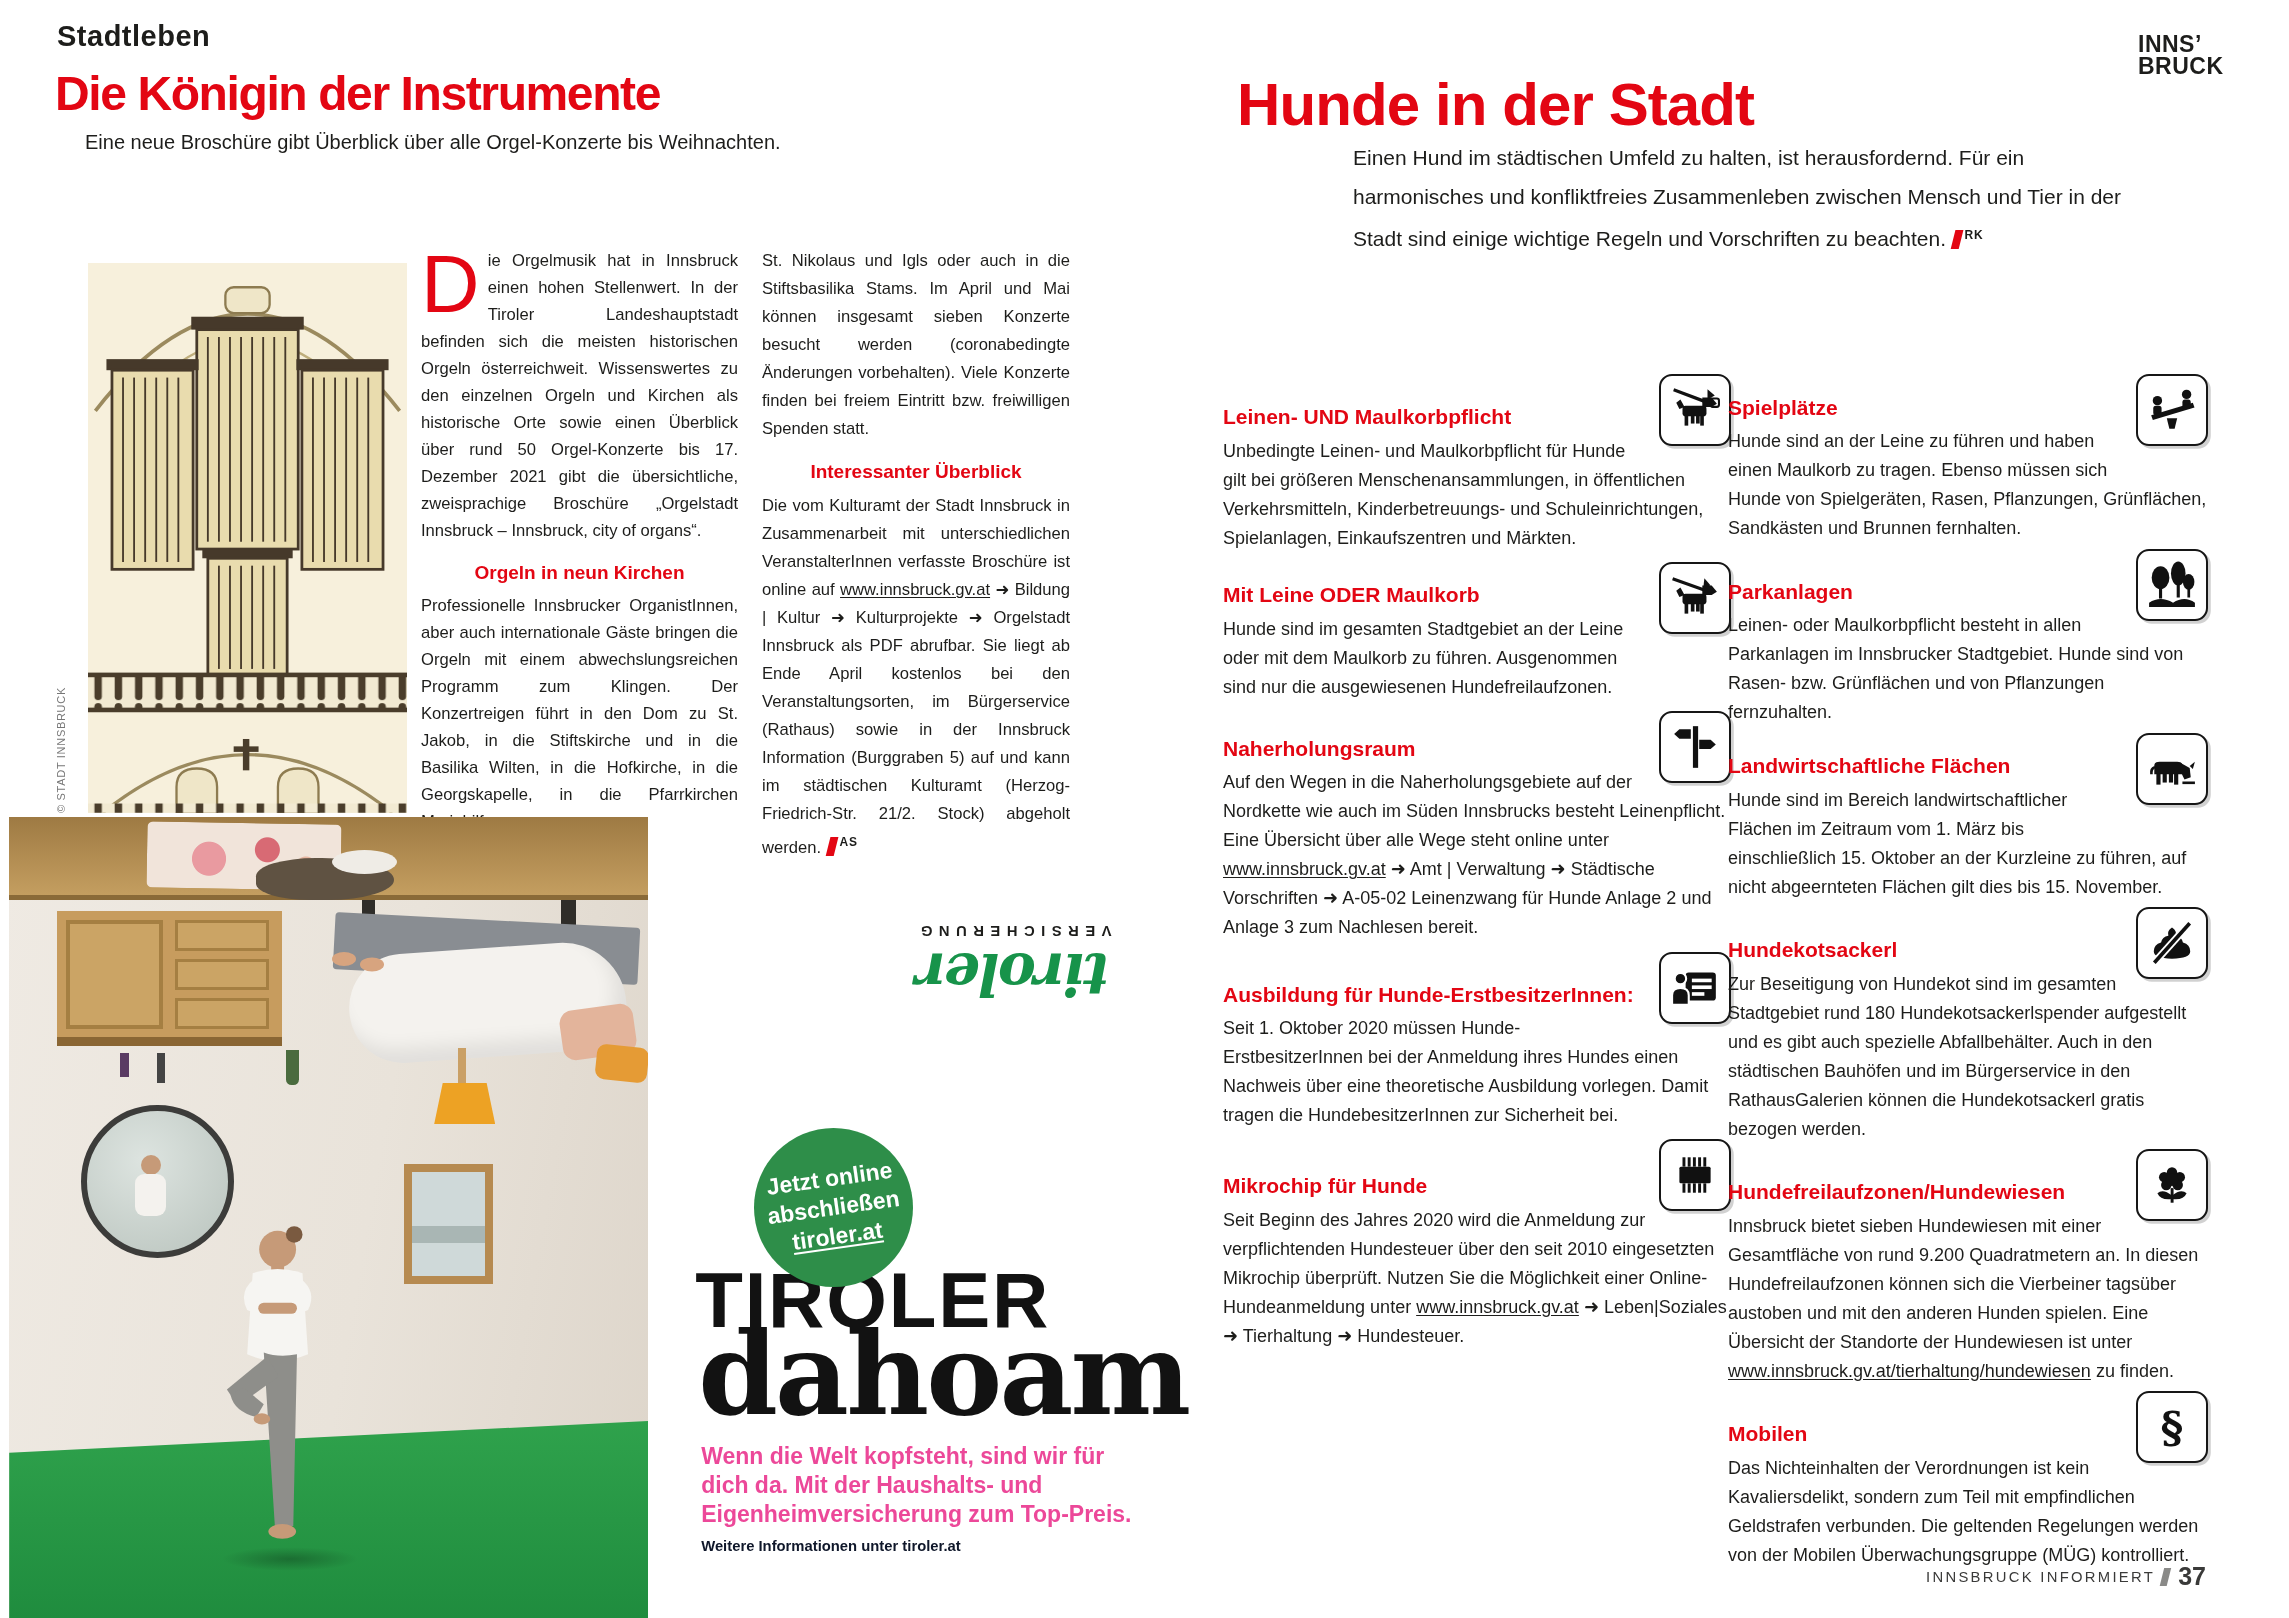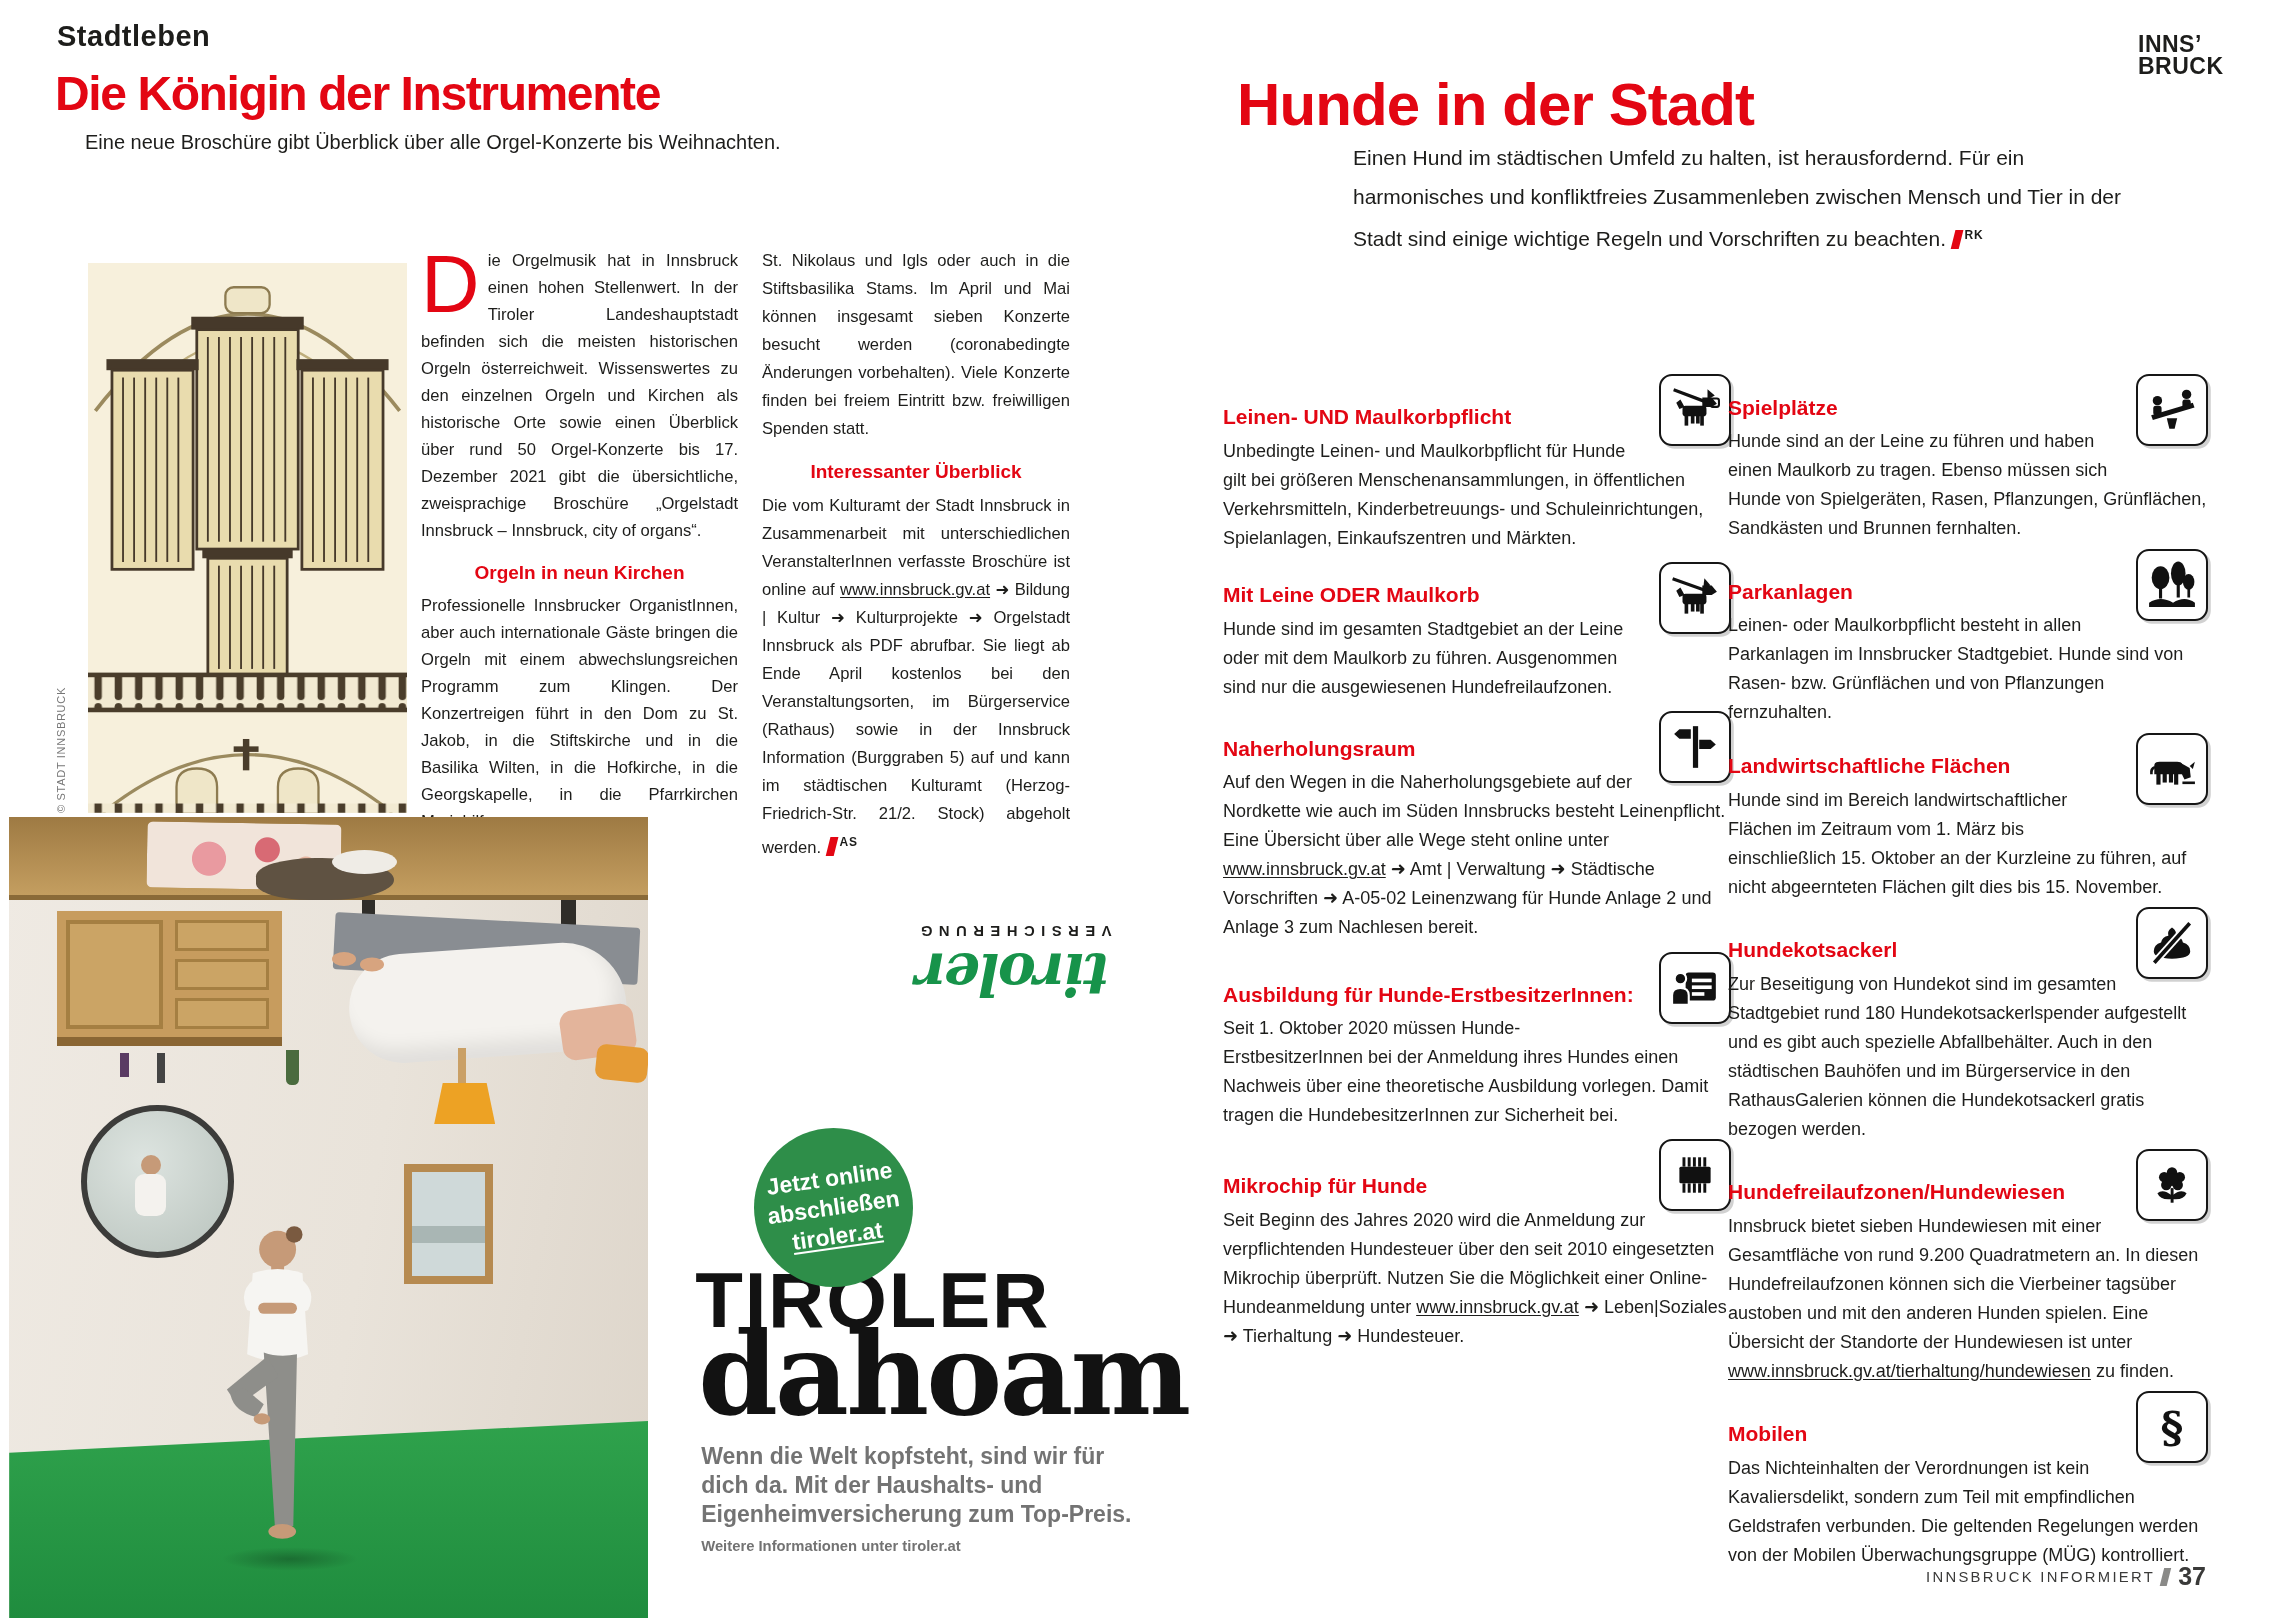--- a/index.html
+++ b/index.html
@@ -103,22 +103,22 @@
                  font-size:57px; color:#17934a; letter-spacing:-1.8px; line-height:57px; }
   .logo-sub { font-size:14.8px; font-weight:700; letter-spacing:6.5px; color:#1d1d1b; margin-top:7.4px; }
   .ad-badge { left:745px; top:311px; width:159px; height:159px; border-radius:50%; background:#2e8e49;
               display:flex; align-items:center; justify-content:center; z-index:3; }
   .badge-inner { transform:rotate(-8deg); text-align:center; color:#fff; font-weight:700;
                  font-size:23px; line-height:29px; }
   .badge-inner .badge-link { text-decoration:underline; text-underline-offset:2.8px; }
   .ad-h1 { left:686px; top:446px; font-size:78px; font-weight:700; letter-spacing:1.8px; color:#121212; line-height:74px; }
   .ad-h2 { left:689px; top:503px; font-family:"DejaVu Serif","Liberation Serif",serif; font-weight:700;
            font-size:114px; letter-spacing:-2.8px; color:#121212; line-height:109px; }
-  .ad-copy { left:692px; top:625px; width:443px; font-size:23px; font-weight:700; line-height:29px; color:#737373; }
-  .ad-note { left:692px; top:721px; font-size:14.8px; font-weight:700; color:#737373; }
+  .ad-copy { left:692px; top:625px; width:443px; font-size:23px; font-weight:700; line-height:29px; color:#ec4899; }
+  .ad-note { left:692px; top:721px; font-size:14.8px; font-weight:700; color:#0f172a; }
 </style>
 </head>
 <body>
 
 <div class="page">
 
   <div class="abs kicker">Stadtleben</div>
   <div class="abs brand">
     <div>INNS’</div>
     <div>BRUCK</div>

